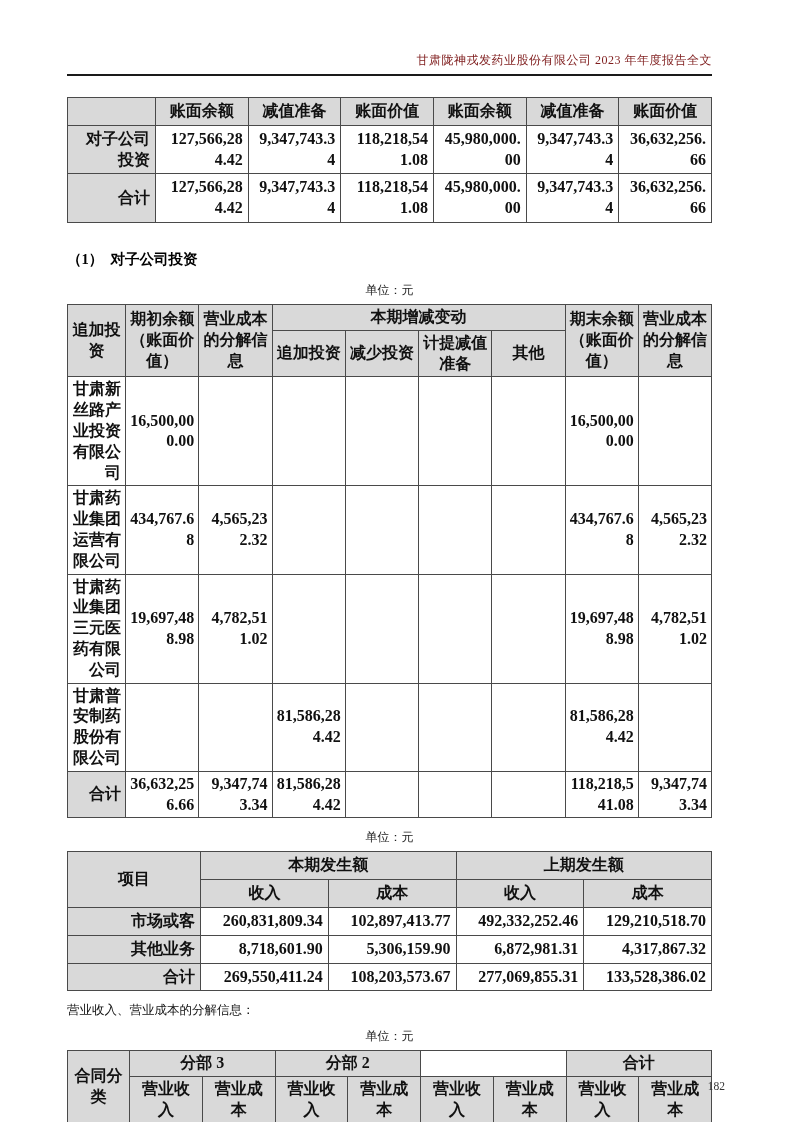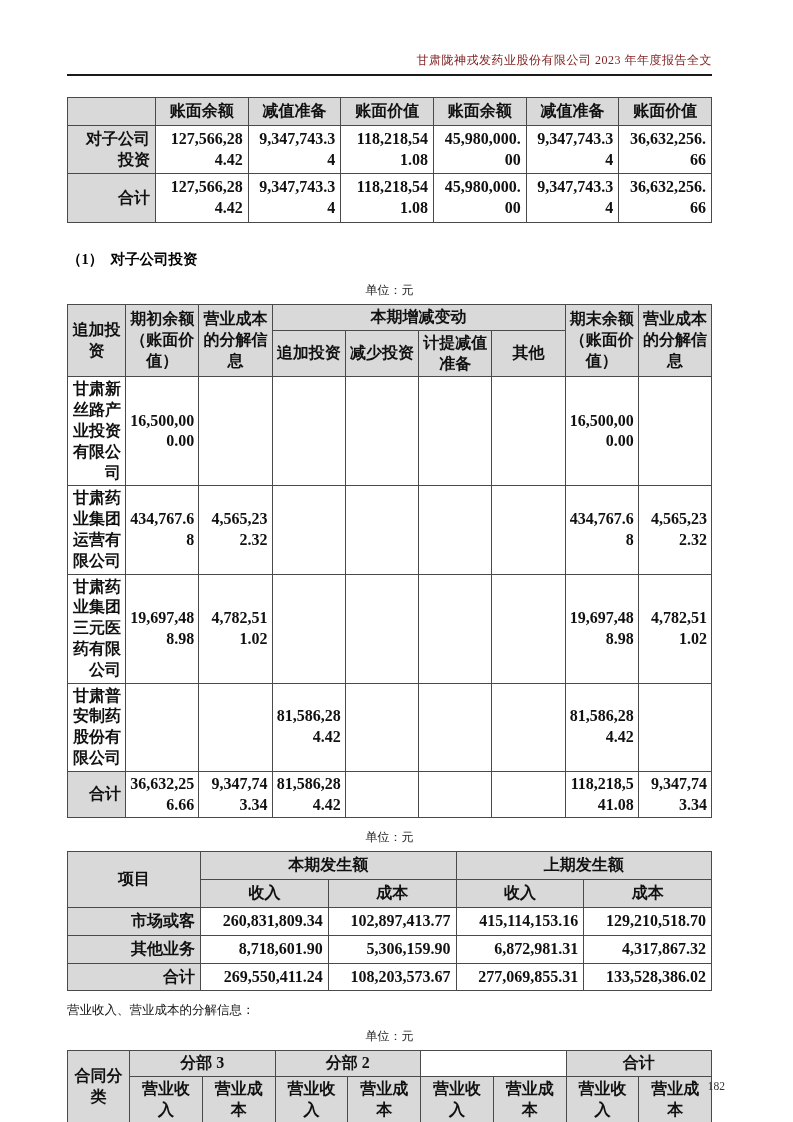--- a/index.html
+++ b/index.html
@@ -206,21 +206,21 @@
     <tr>
       <td class="gray th">收入</td>
       <td class="gray th">成本</td>
       <td class="gray th">收入</td>
       <td class="gray th">成本</td>
     </tr>
     <tr>
       <td class="gray lbl">市场或客</td>
       <td class="num">260,831,809.34</td>
       <td class="num">102,897,413.77</td>
-      <td class="num">415,114,153.16</td>
+      <td class="num">492,332,252.46</td>
       <td class="num">129,210,518.70</td>
     </tr>
     <tr>
       <td class="gray lbl">其他业务</td>
       <td class="num">8,718,601.90</td>
       <td class="num">5,306,159.90</td>
       <td class="num">6,872,981.31</td>
       <td class="num">4,317,867.32</td>
     </tr>
     <tr>

